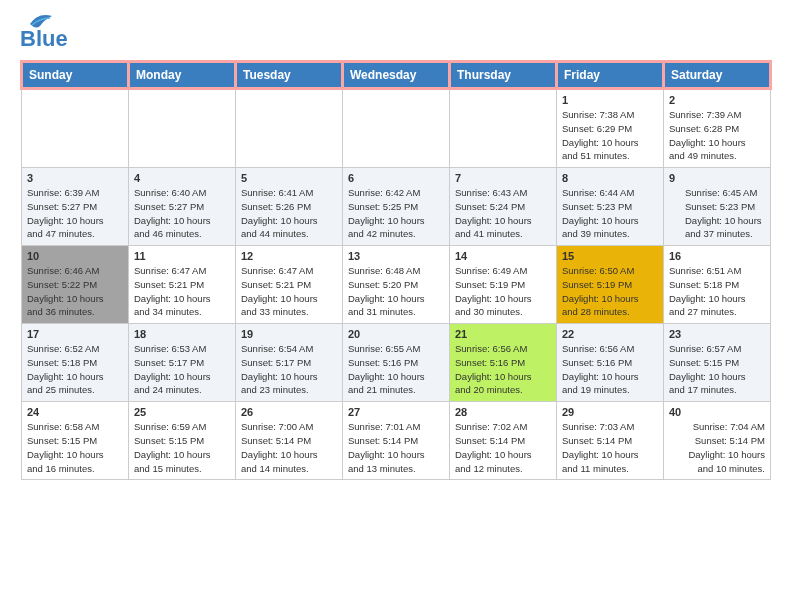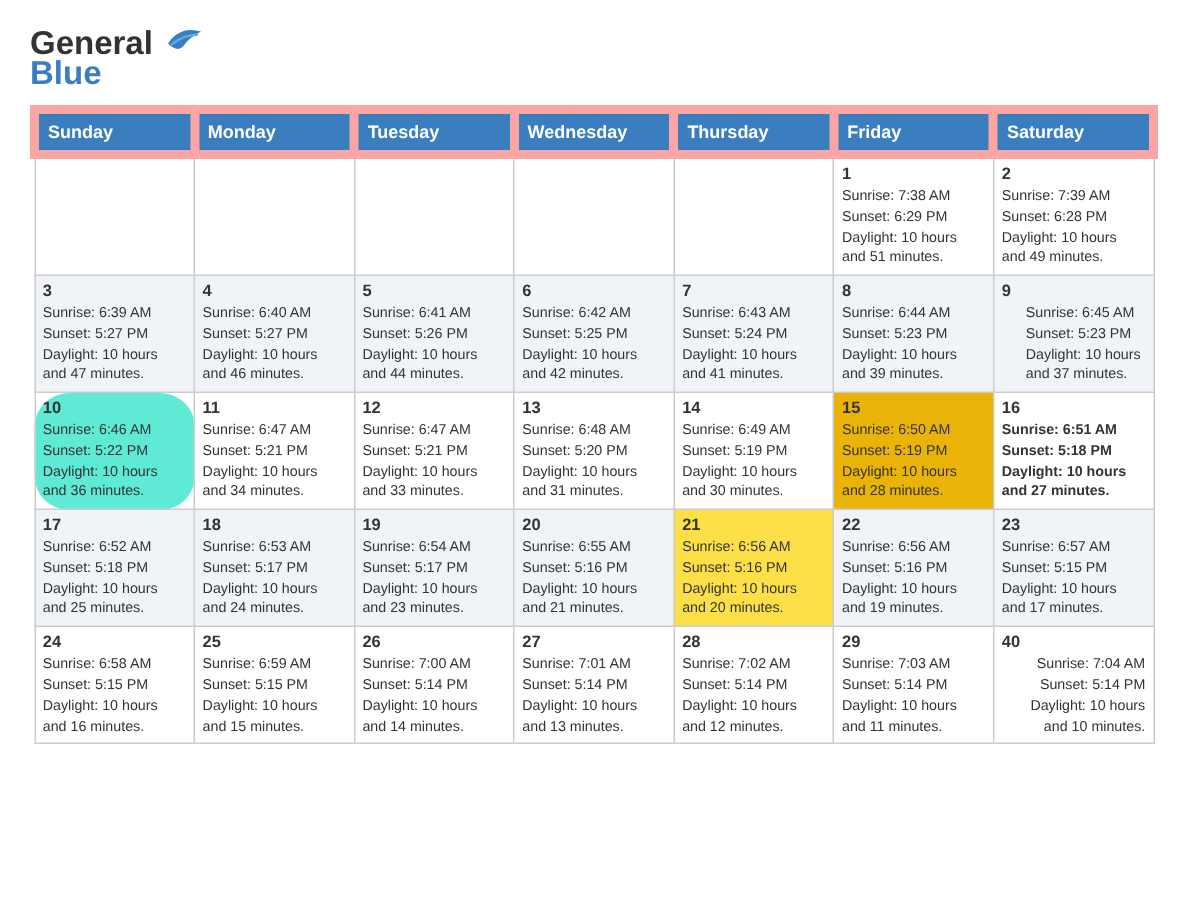--- a/index.html
+++ b/index.html
@@ -43,21 +43,21 @@
       border-collapse: collapse;
       border: 1px solid #ccc;
     }
     .calendar th {
       background-color: #3a7ebf;
       color: #fff;
       font-size: 12px;
       font-weight: bold;
       text-align: left;
       padding: 5px 6px;
-      border: 6px solid #fca5a5;
+      border: 3px solid #fca5a5;
     }
     .calendar td {
       border: 1px solid #ccc;
       vertical-align: top;
       padding: 4px 5px;
       font-size: 10px;
       color: #333;
       width: calc(100% / 7);
       height: 78px;
       background: #fff;
@@ -83,21 +83,20 @@
       background: #fff !important;
     }
   </style>
 </head>
 <body>
 
 <div class="page">
   <div class="header-area">
     <div class="logo">
       <div style="display:flex;align-items:center;">
-        <span style="font-size:22px;font-weight:bold;color:#333;">General</span>
         <svg width="32" height="22" viewBox="0 0 32 22" style="margin-left:2px;margin-top:-6px;">
           <path d="M8 14 Q16 2 30 6 Q22 10 18 16 Q14 20 8 14Z" fill="#3a7ebf"></path>
           <path d="M10 15 Q18 8 28 8" stroke="#5ab0e8" stroke-width="1.5" fill="none"></path>
         </svg>
       </div>
       <span style="font-size:22px;font-weight:bold;color:#3a7ebf;margin-top:-6px;">Blue</span>
     </div>
     <div class="title-area">
       <div class="month-year"></div>
       <div class="location"></div>
@@ -183,21 +182,21 @@
           </td>
           <td style="background: rgb(240, 244, 248);">
             <span class="day-num">9</span>
             <div class="day-info" style="white-space: pre-line; margin-left: 16px;">Sunrise: 6:45 AM
 Sunset: 5:23 PM
 Daylight: 10 hours
 and 37 minutes.</div>
           </td>
         </tr>
         <tr>
-          <td style="background: #5eead4; border-radius: 23px;">
+          <td style="background: #a3a3a3;">
             <span class="day-num">10</span>
             <div class="day-info" style="white-space: pre-line;">Sunrise: 6:46 AM
 Sunset: 5:22 PM
 Daylight: 10 hours
 and 36 minutes.</div>
           </td>
           <td style="background: rgb(255, 255, 255);">
             <span class="day-num">11</span>
             <div class="day-info" style="white-space: pre-line;">Sunrise: 6:47 AM
 Sunset: 5:21 PM
@@ -227,21 +226,21 @@
           </td>
           <td style="background: #eab308;">
             <span class="day-num">15</span>
             <div class="day-info" style="white-space: pre-line;">Sunrise: 6:50 AM
 Sunset: 5:19 PM
 Daylight: 10 hours
 and 28 minutes.</div>
           </td>
           <td style="background: rgb(255, 255, 255);">
             <span class="day-num">16</span>
-            <div class="day-info" style="white-space: pre-line; font-weight: bold;">Sunrise: 6:51 AM
+            <div class="day-info" style="white-space: pre-line;">Sunrise: 6:51 AM
 Sunset: 5:18 PM
 Daylight: 10 hours
 and 27 minutes.</div>
           </td>
         </tr>
         <tr>
           <td style="background: rgb(240, 244, 248);">
             <span class="day-num">17</span>
             <div class="day-info" style="white-space: pre-line;">Sunrise: 6:52 AM
 Sunset: 5:18 PM
@@ -262,21 +261,21 @@
 Daylight: 10 hours
 and 23 minutes.</div>
           </td>
           <td style="background: rgb(240, 244, 248); margin-top: 15px;">
             <span class="day-num">20</span>
             <div class="day-info" style="white-space: pre-line;">Sunrise: 6:55 AM
 Sunset: 5:16 PM
 Daylight: 10 hours
 and 21 minutes.</div>
           </td>
-          <td style="background: #fde047;">
+          <td style="background: #bef264;">
             <span class="day-num">21</span>
             <div class="day-info" style="white-space: pre-line;">Sunrise: 6:56 AM
 Sunset: 5:16 PM
 Daylight: 10 hours
 and 20 minutes.</div>
           </td>
           <td style="background: rgb(240, 244, 248);">
             <span class="day-num">22</span>
             <div class="day-info" style="white-space: pre-line;">Sunrise: 6:56 AM
 Sunset: 5:16 PM

